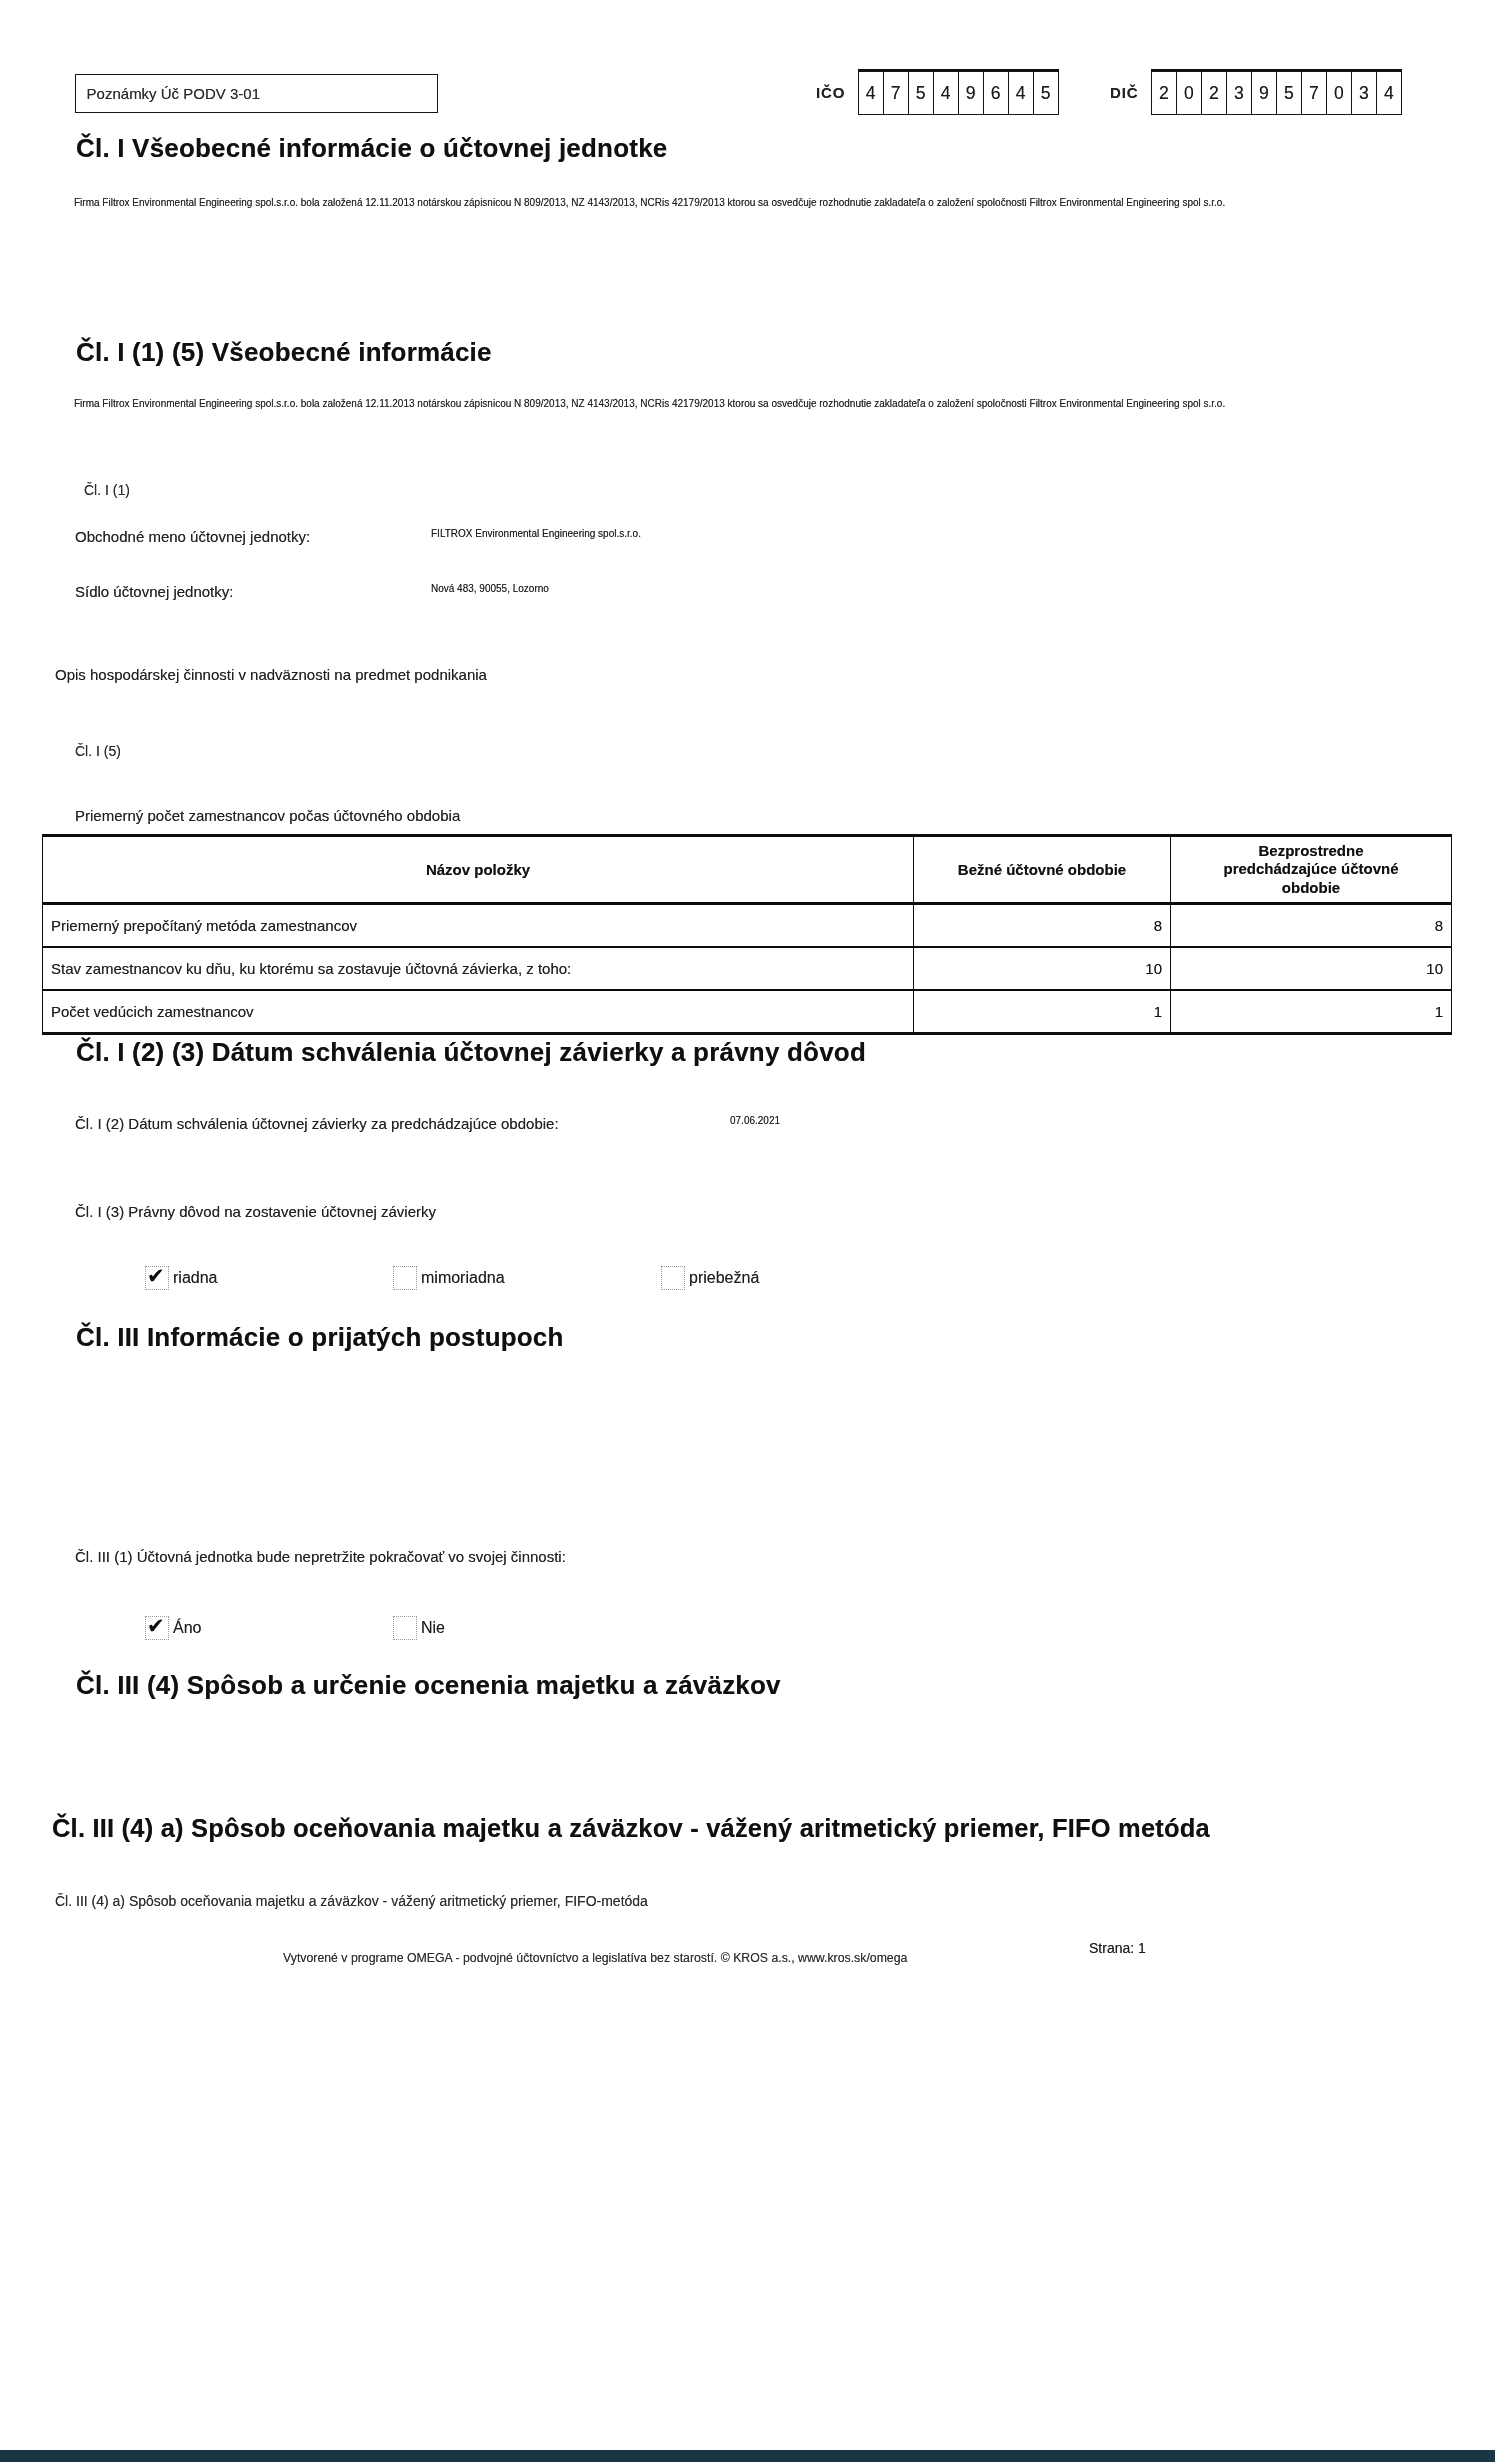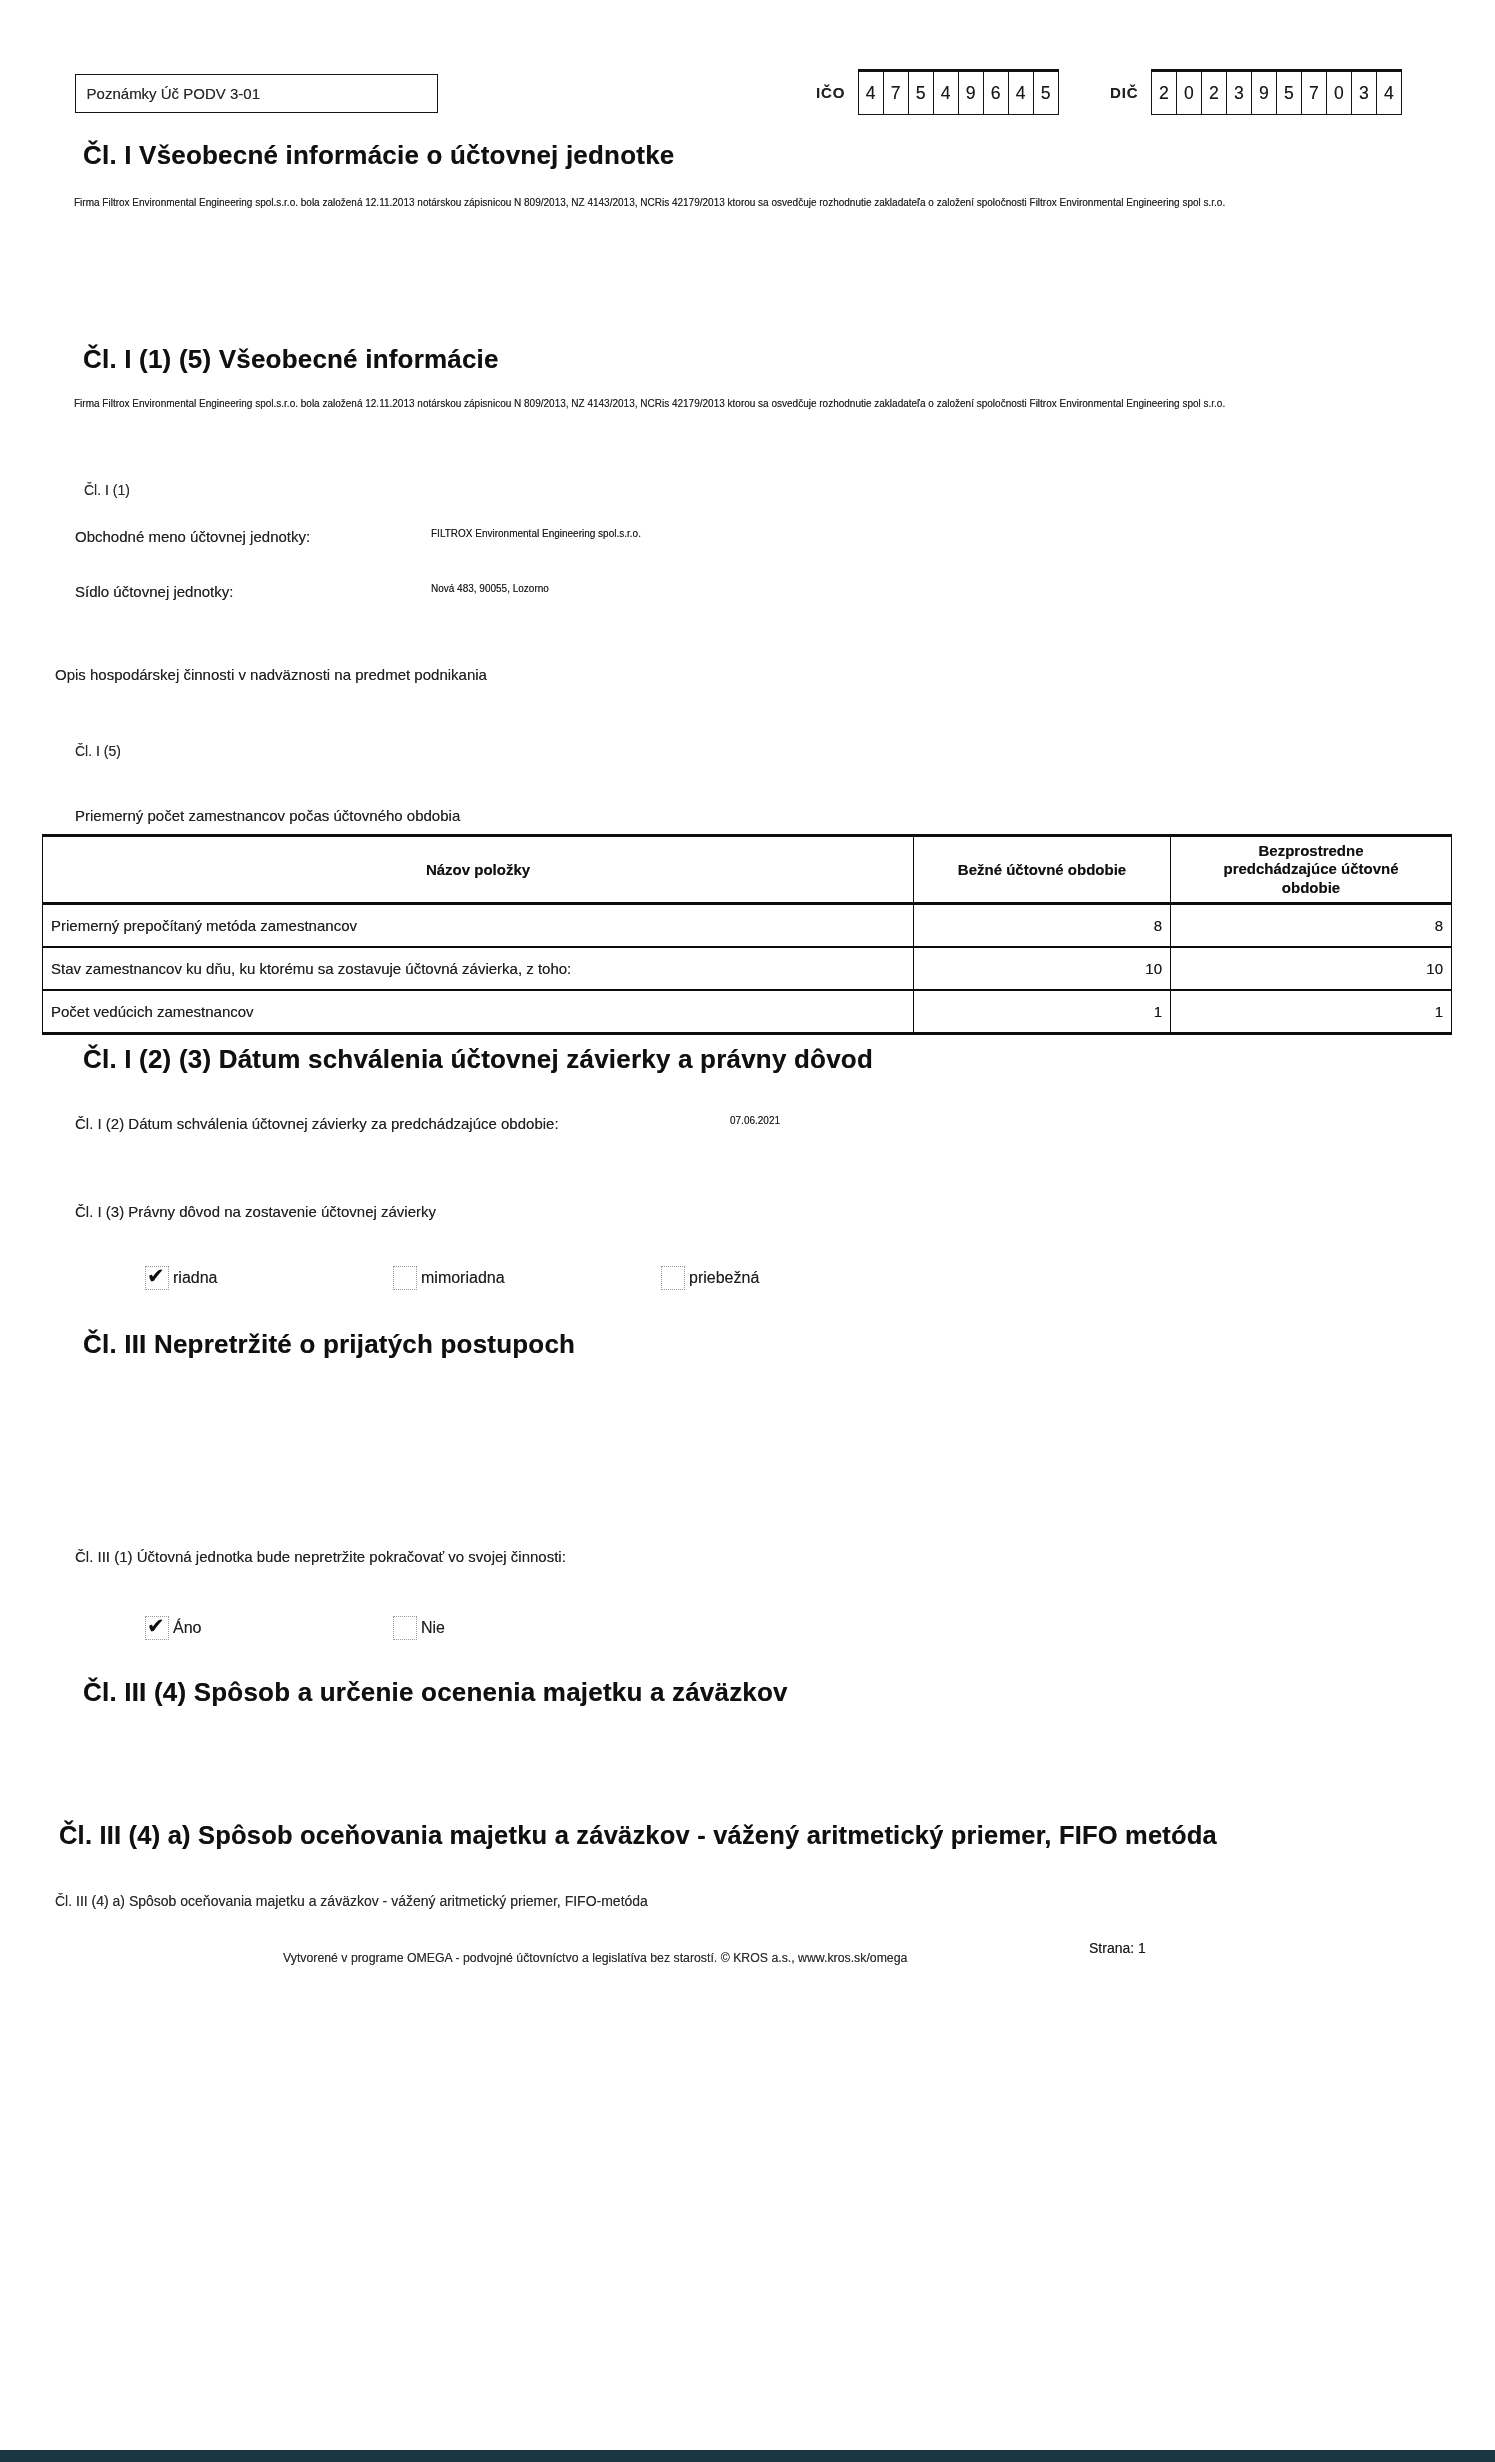--- a/index.html
+++ b/index.html
@@ -25,21 +25,21 @@
   .digit-group{display:flex;align-items:center;}
   .digit-label{font-size:15px;font-weight:bold;color:#222;margin-right:12.3px;letter-spacing:0.9px;}
   .cells{display:flex;border-top:2.6px solid #111;}
   .cell{
     width:24px;height:42px;border:1.8px solid #151515;border-left:none;
     display:flex;align-items:center;justify-content:center;
     font-size:17.6px;color:#1a1a1a;background:#fff;
   }
   .cell:first-child{border-left:1.8px solid #151515;}
   h1.doc{
-    font-size:26px;font-weight:bold;color:#101010;margin:8px;
+    font-size:26px;font-weight:bold;color:#101010;margin:1px;
     letter-spacing:0.2px;white-space:nowrap;
   }
   .body-text{font-size:10px;line-height:16px;color:#232323;}
   .small-label{font-size:14px;color:#2b2b2b;}
   .field-label{font-size:15px;color:#222;}
   .field-value{font-size:10px;color:#1b1b1b;}
   
   table.emp{
     border-collapse:collapse;table-layout:fixed;
     width:1409px;background:#fff;
@@ -175,21 +175,21 @@
       </span>
     <span class="opt-label">mimoriadna</span>
   </div>
   <div class="opt" style="left:661px;top:1266px;">
     <span class="box">
         <span class="mark"></span>
       </span>
     <span class="opt-label">priebežná</span>
   </div>
 
-  <h1 class="abs doc" style="left:75px;top:1321px;">Čl. III Nepretržité o prijatých postupoch</h1>
+  <h1 class="abs doc" style="left:75px;top:1321px;">Čl. III Informácie o prijatých postupoch</h1>
 
   <div class="abs field-label" style="left:75px;top:1548px;">Čl. III (1) Účtovná jednotka bude nepretržite pokračovať vo svojej činnosti:</div>
 
   <div class="opt" style="left:145px;top:1616px;">
     <span class="box">
         <span class="mark">✔</span>
       </span>
     <span class="opt-label">Áno</span>
   </div>
   <div class="opt" style="left:393px;top:1616px;">

